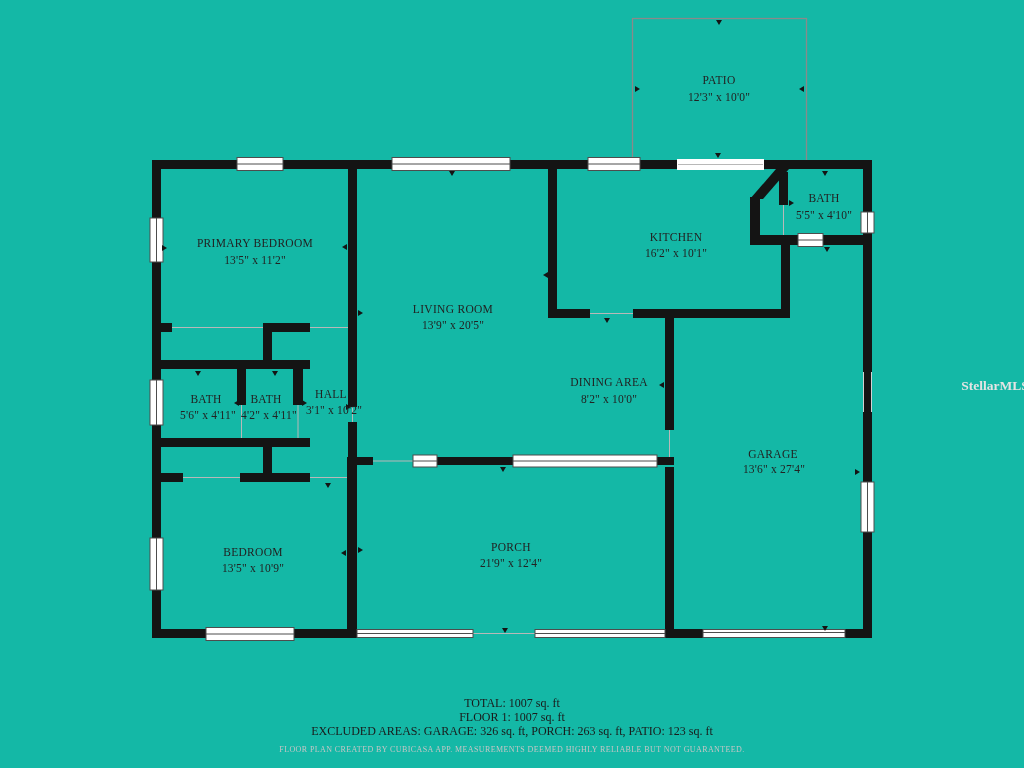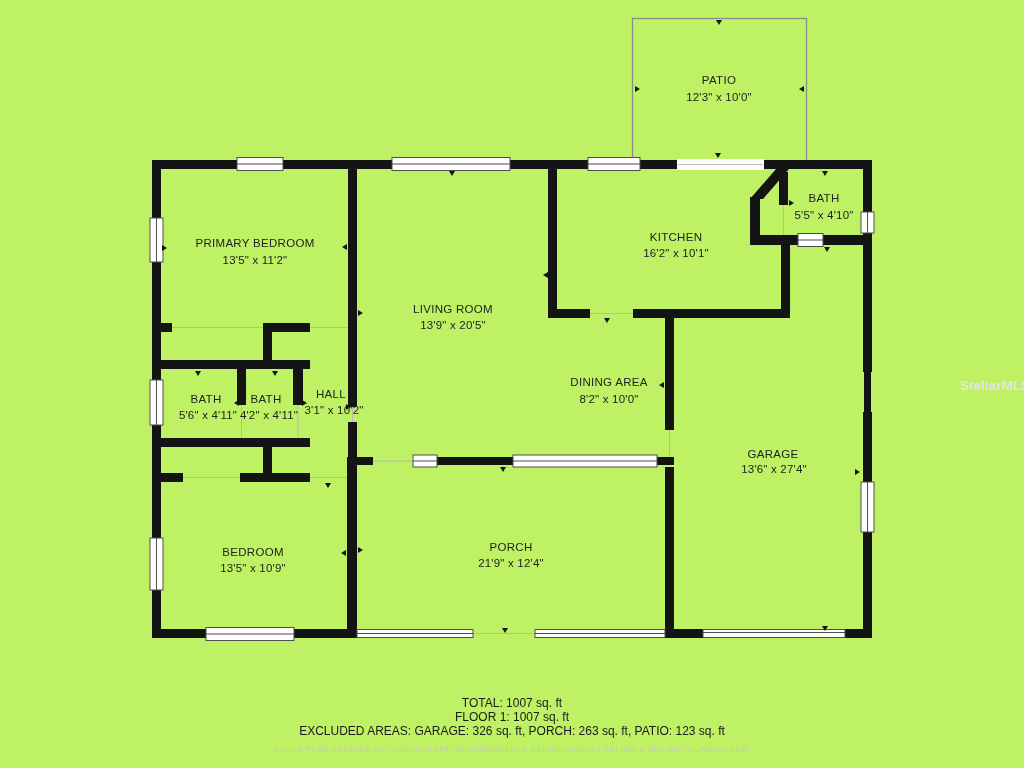--- a/index.html
+++ b/index.html
@@ -1,17 +1,17 @@
 <!DOCTYPE html>
 <html><head>
 <meta charset="utf-8">
 <style>
   html,body{margin:0;padding:0;background:#ffffff;}
-  #stage{position:relative;width:1024px;height:768px;background:#bef264;overflow:hidden;
-         font-family:Liberation Sans, sans-serif;}
+  #stage{position:relative;width:1024px;height:768px;background:#14b8a6;overflow:hidden;
+         font-family:Liberation Serif, serif;}
   svg{display:block}
   .wall{fill:#141414;}
   .win{fill:#ffffff;stroke:#4d4d4d;stroke-width:1;}
   .winline{stroke:#4d4d4d;stroke-width:1;}
   .opening{fill:#ffffff;}
   .hair{stroke:#b8b8b8;stroke-width:1;}
   .hair2{stroke:#d2d2d2;stroke-width:1;}
   .arrow{fill:#141414;}
   .patio-line{fill:none;stroke:#8a8a8a;stroke-width:1.3;}
   .lbl{fill:#222222;font-size:11.5px;letter-spacing:.3px;}

